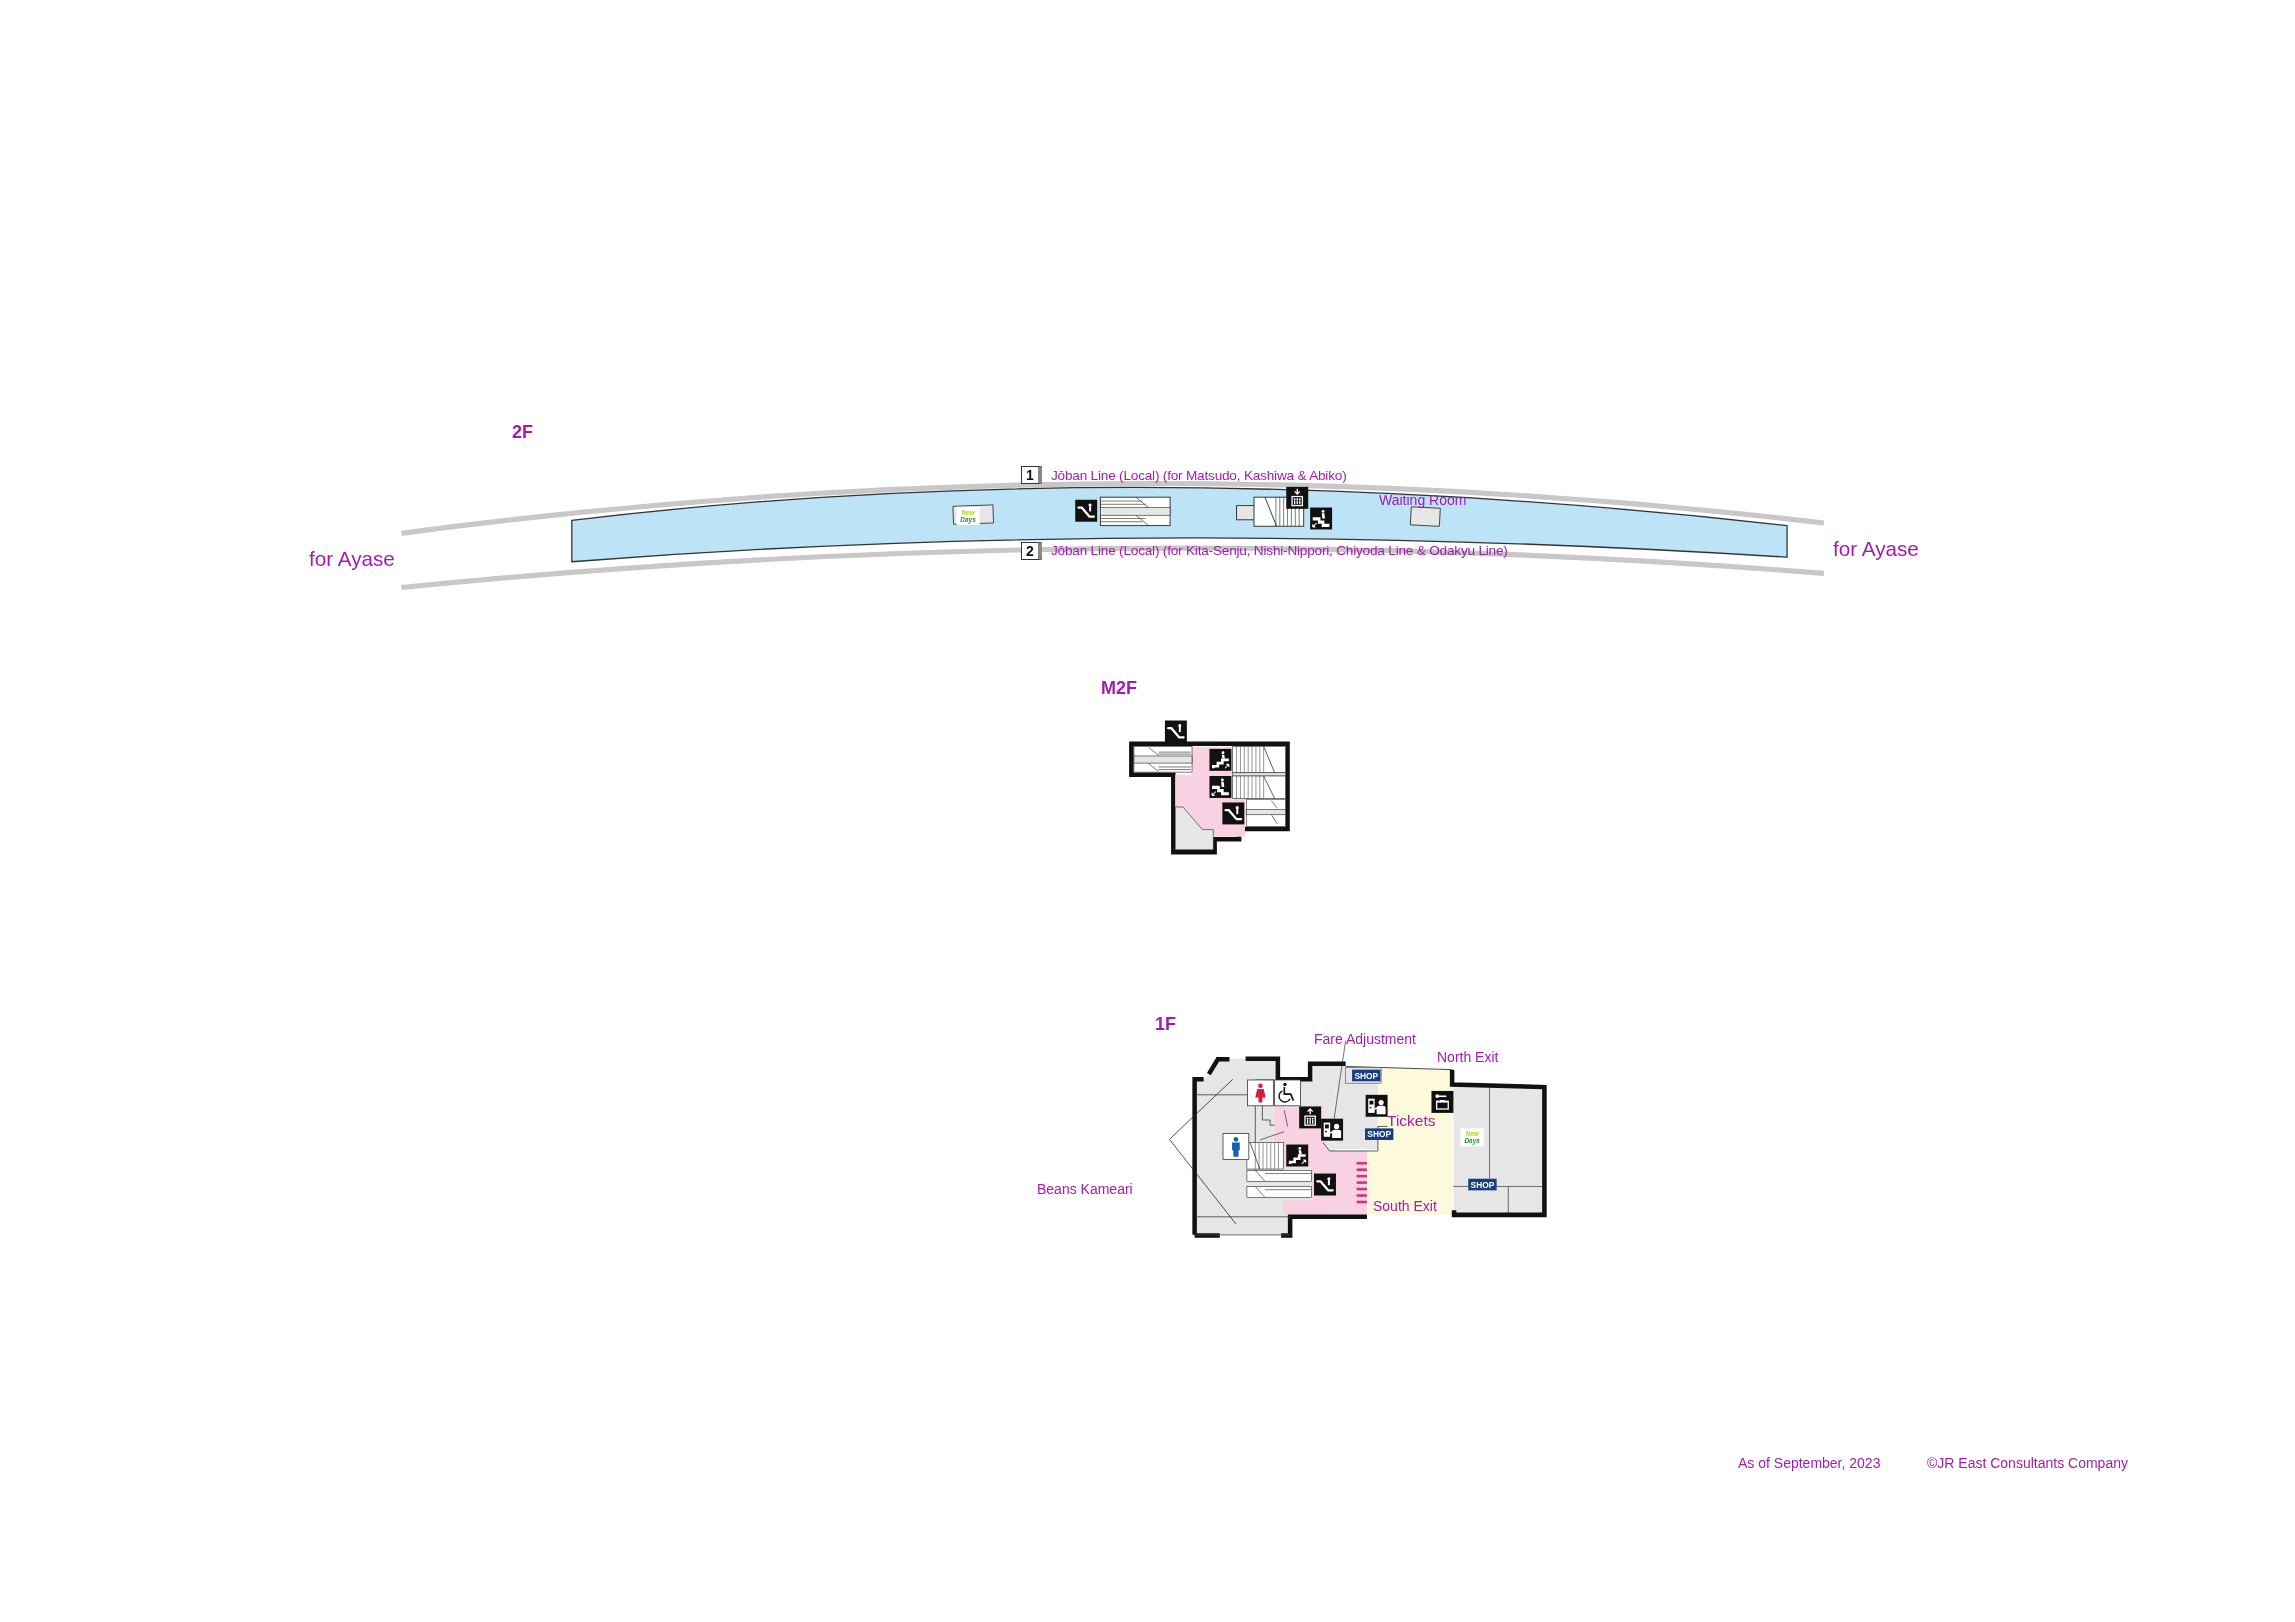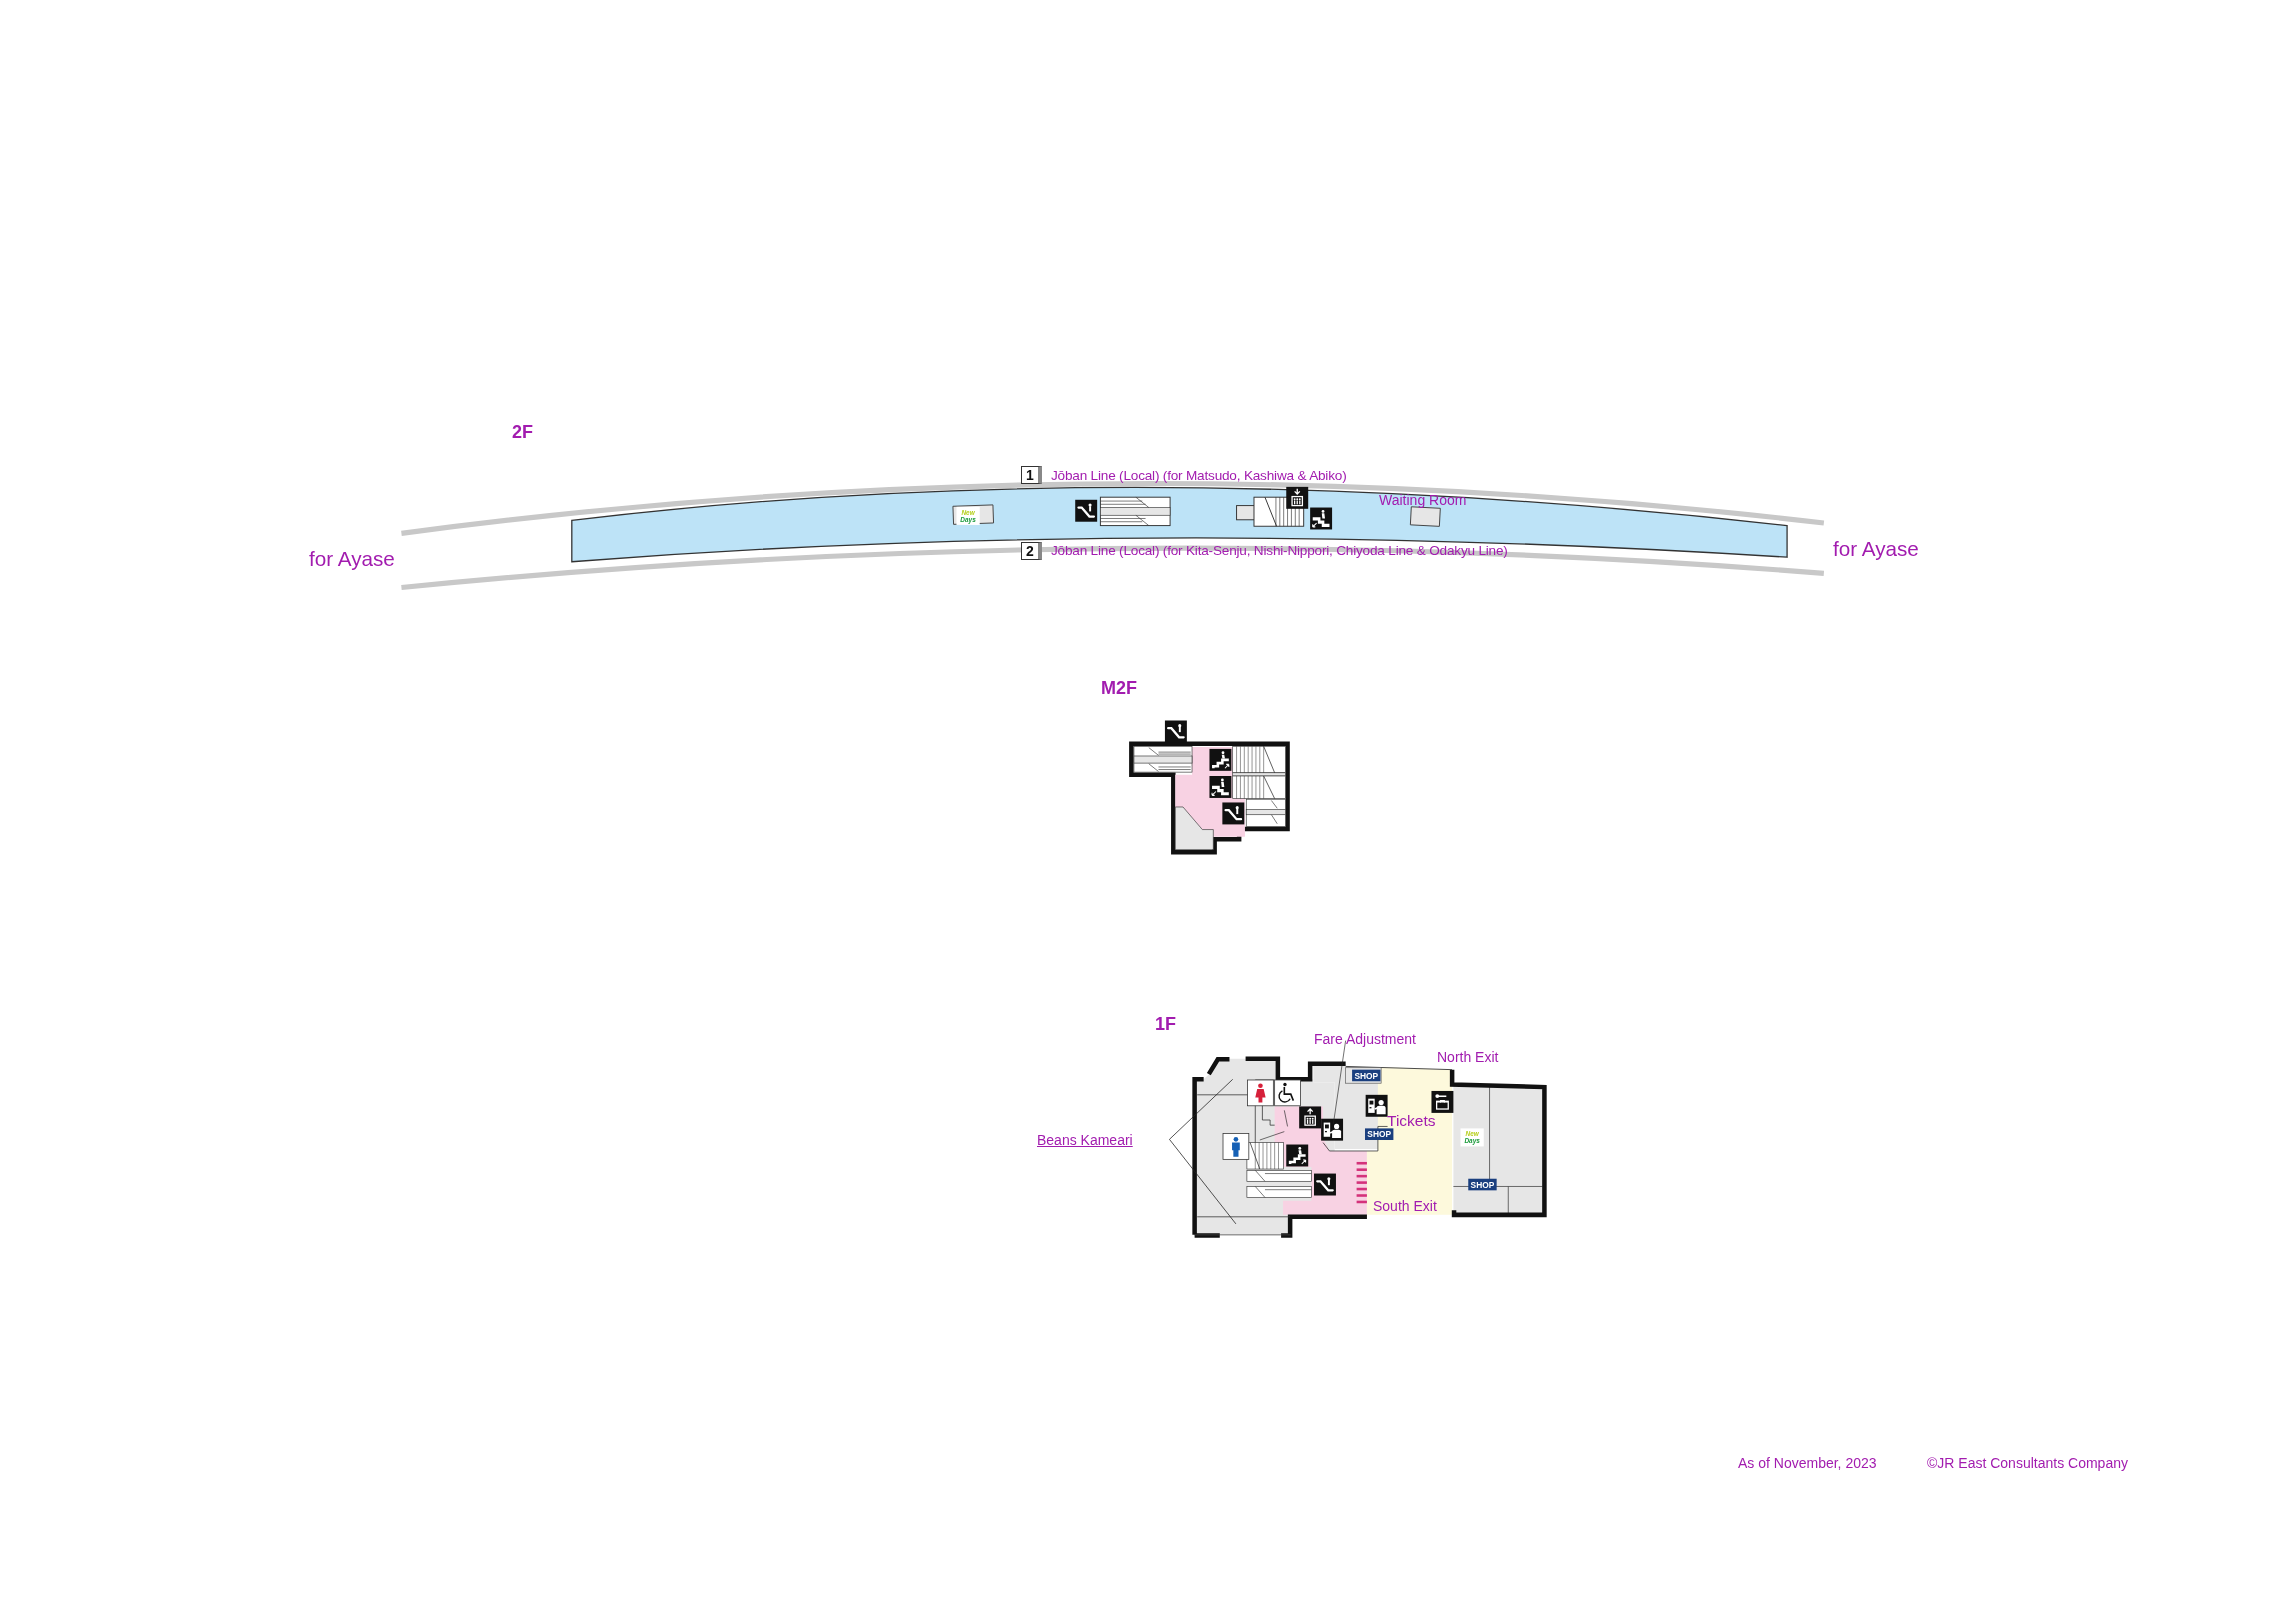--- a/index.html
+++ b/index.html
@@ -251,17 +251,17 @@
 <div class="lbl line-lbl" style="left:1051px; top:544px;">Jōban Line (Local)  (for Kita-Senju, Nishi-Nippori, Chiyoda Line &amp; Odakyu Line)</div>
 <div class="lbl small" style="left:1379px; top:493px;">Waiting Room</div>
 
 <div class="lbl floor" style="left:1101px; top:679px;">M2F</div>
 
 <div class="lbl floor" style="left:1155px; top:1015px;">1F</div>
 <div class="lbl small" style="left:1314px; top:1032px;">Fare Adjustment</div>
 <div class="lbl small" style="left:1437px; top:1050px;">North Exit</div>
 <div class="lbl mid" style="left:1379px; top:1113px;margin-left:8px;">Tickets</div>
 <div class="lbl small" style="left:1373px; top:1199px;">South Exit</div>
-<div class="lbl small" style="left:1037px; top:1133px;text-decoration:underline;">Beans Kameari</div>
-
-<div class="lbl foot" style="left:1738px; top:1456px;">As of November, 2023</div>
+<div class="lbl small" style="left:1037px; top:1182px;">Beans Kameari</div>
+
+<div class="lbl foot" style="left:1738px; top:1456px;">As of September, 2023</div>
 <div class="lbl foot" style="left:1927px; top:1456px;">©JR East Consultants Company</div>
 
 
 </body></html>

